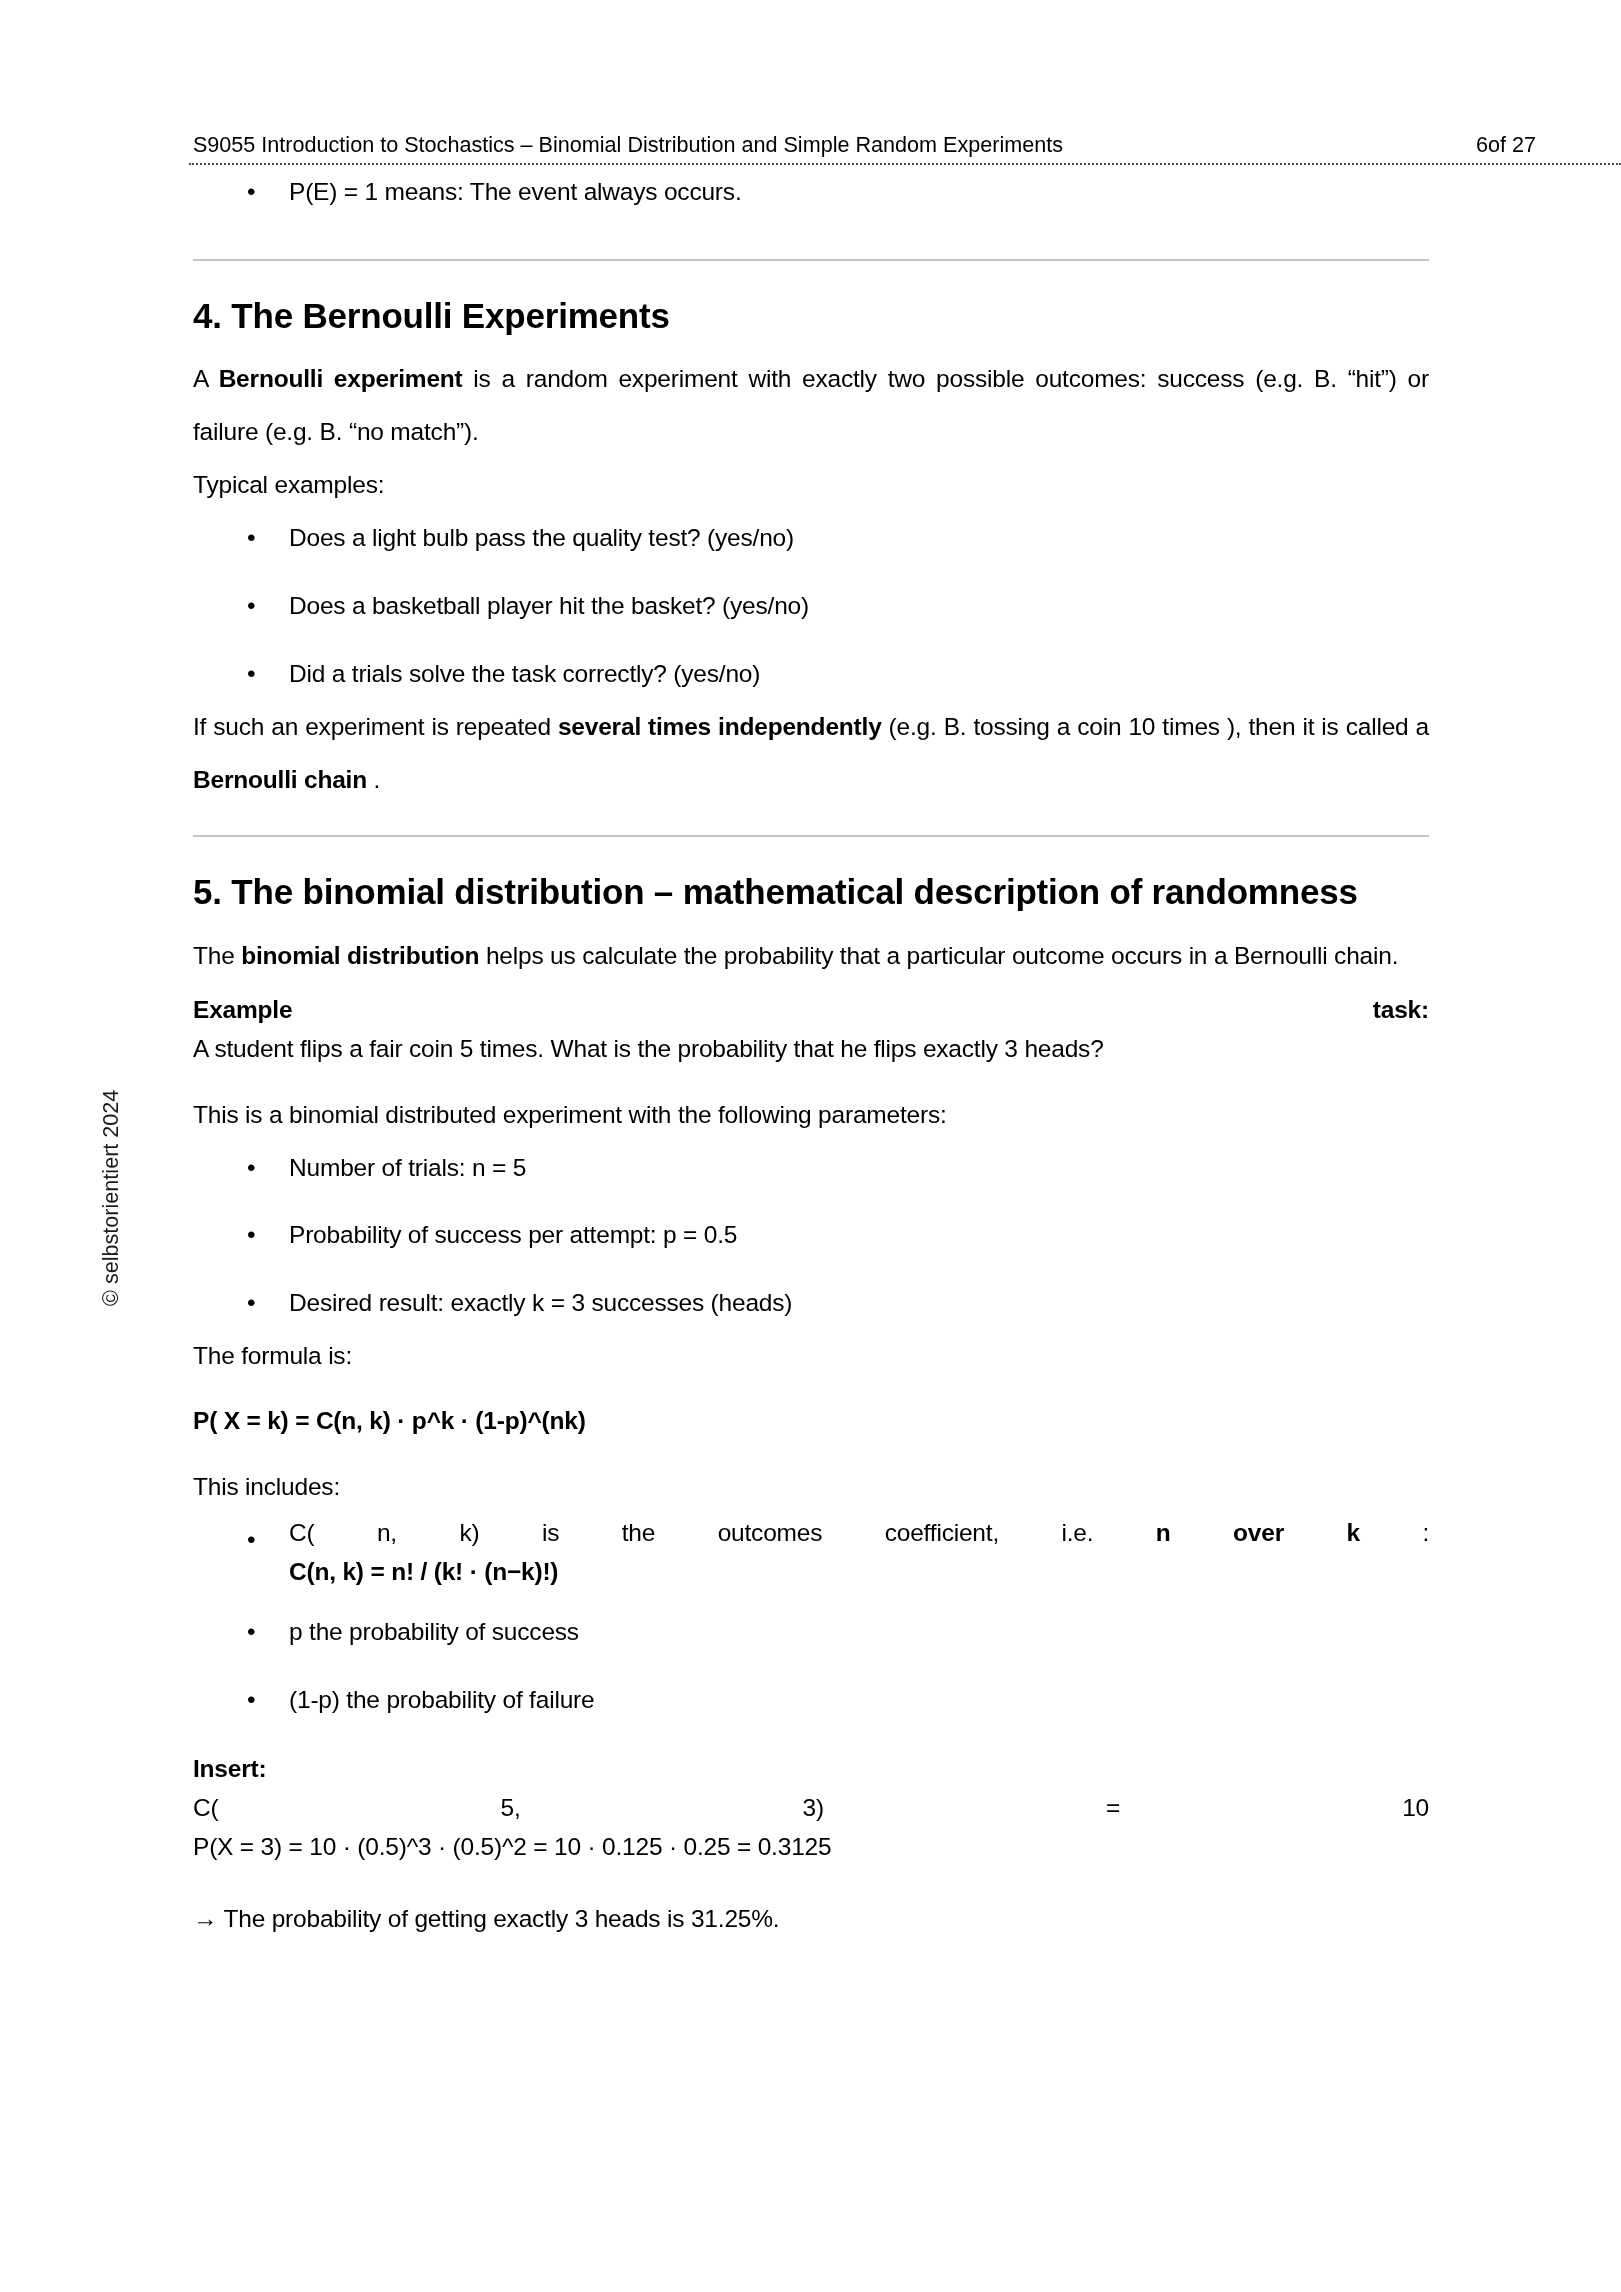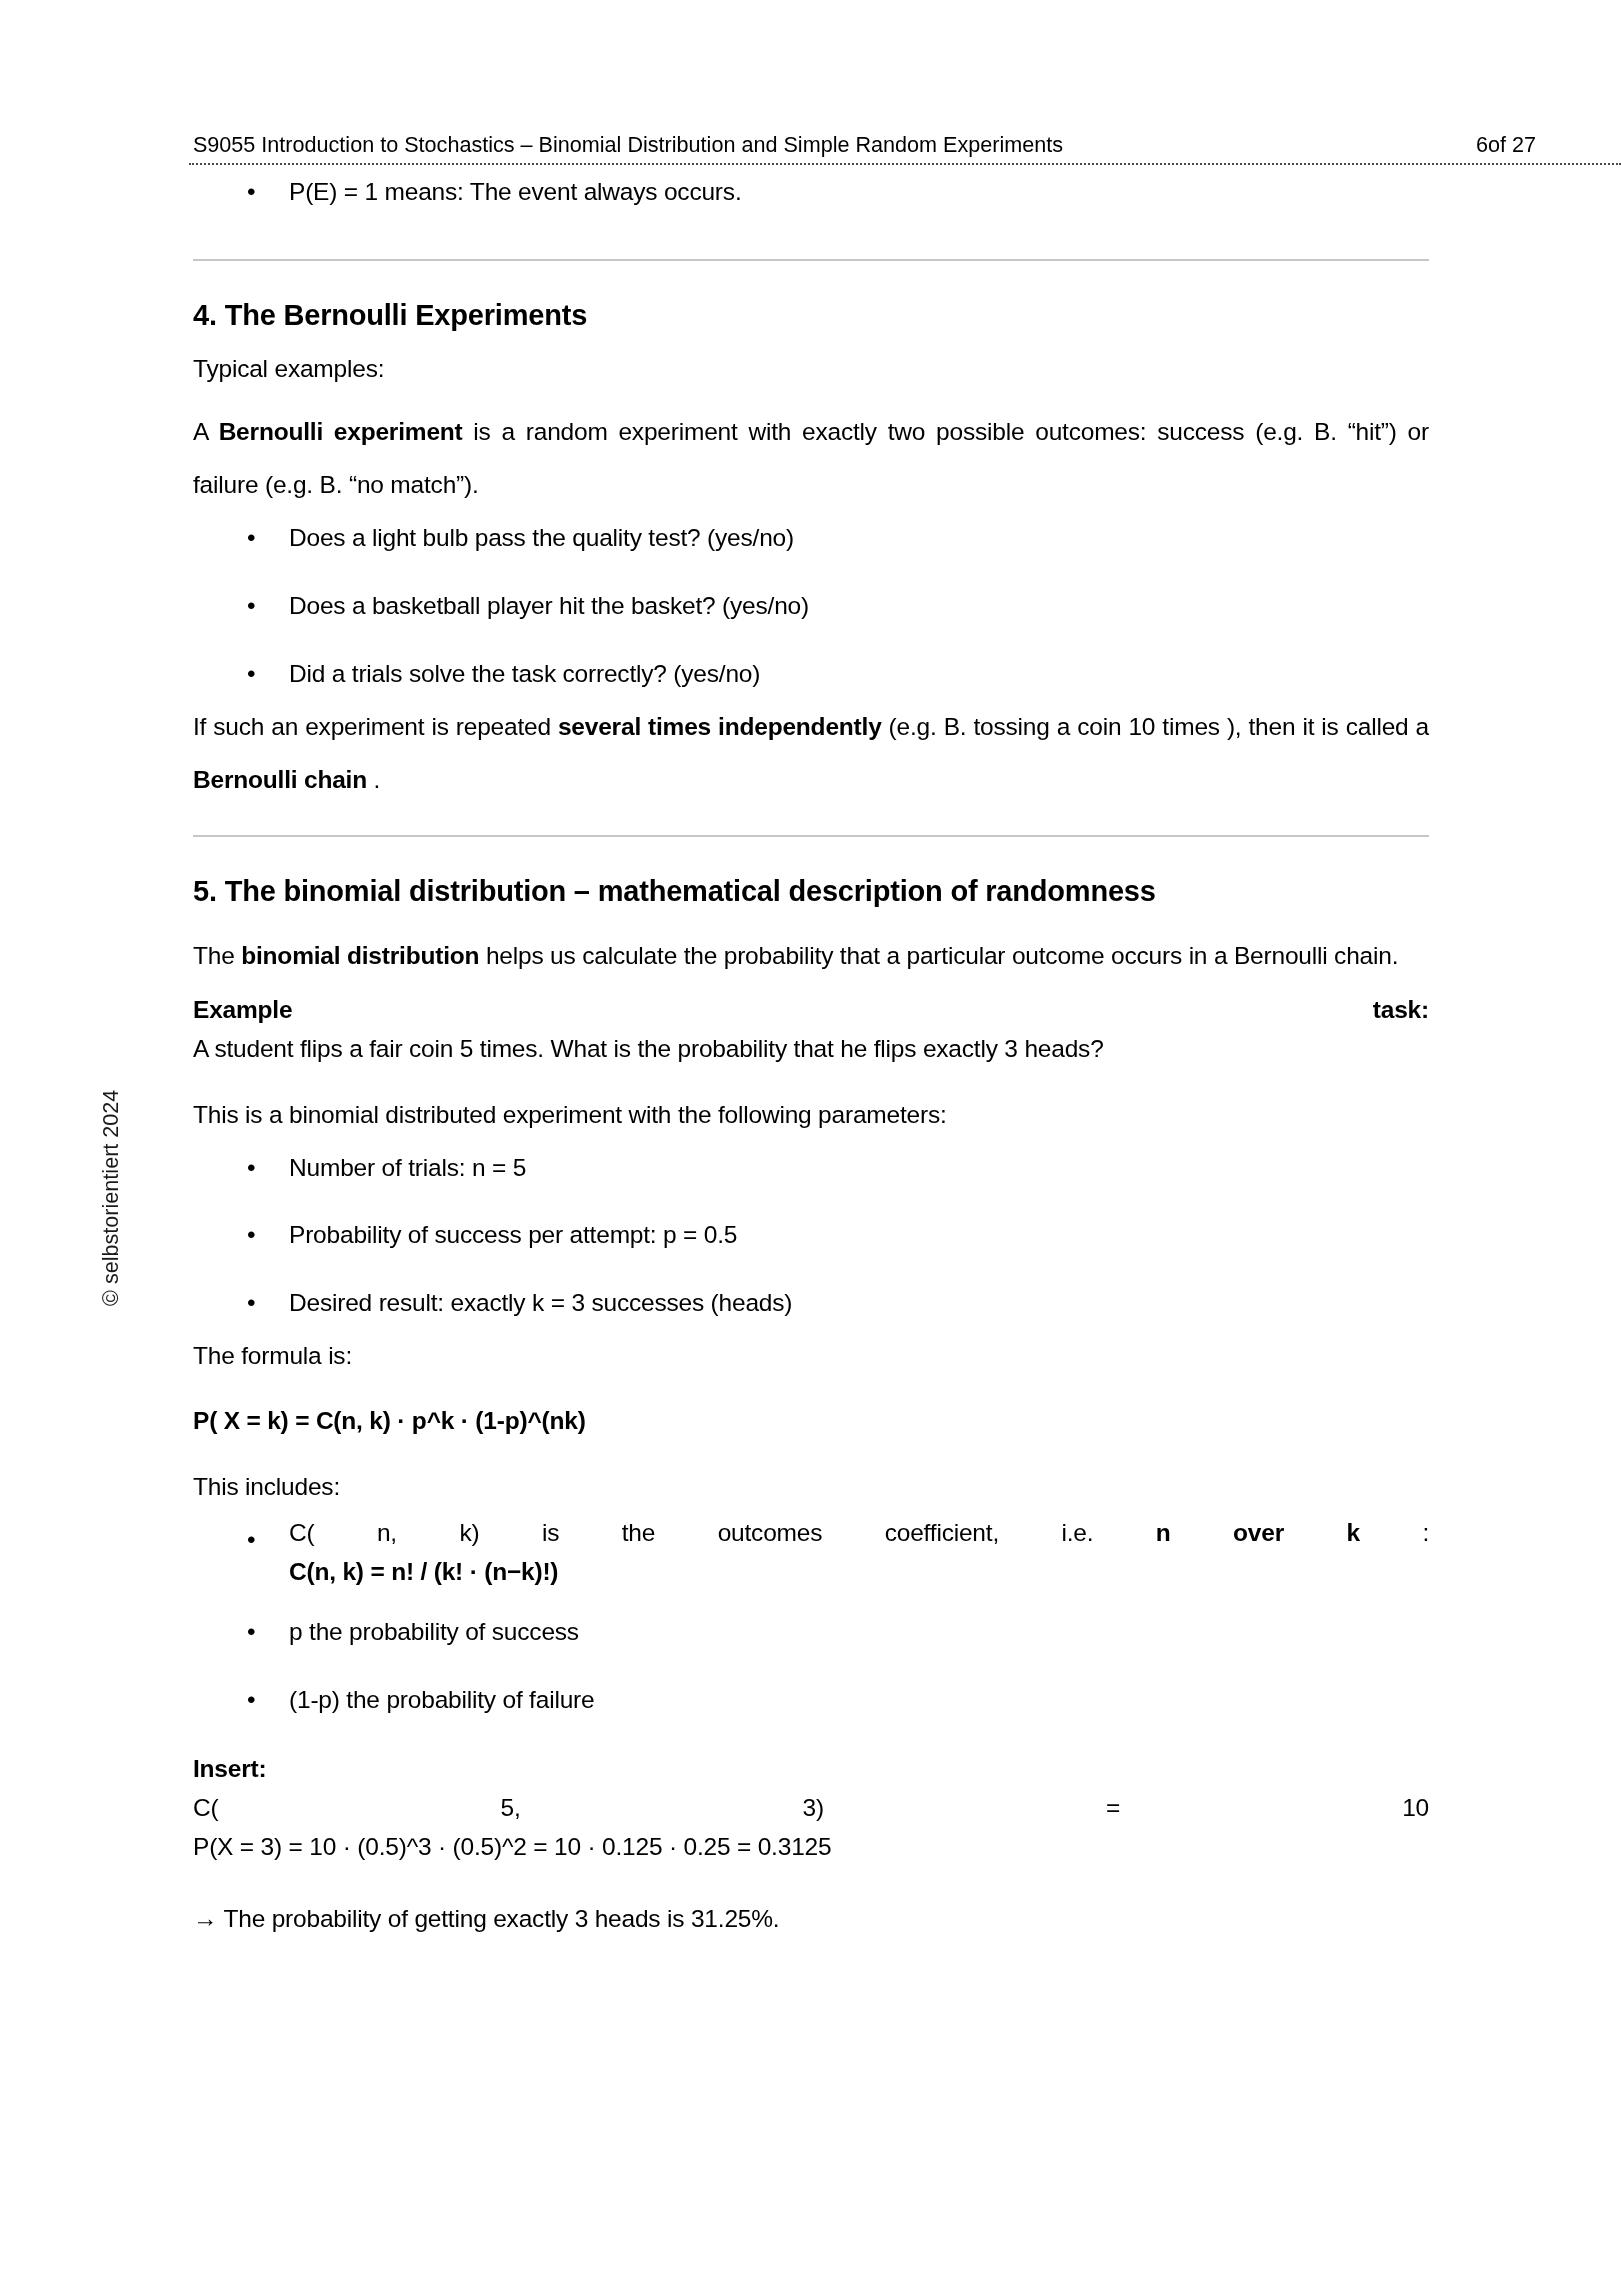--- a/index.html
+++ b/index.html
@@ -12,21 +12,21 @@
   .header-inner{display:flex;justify-content:space-between;align-items:center;padding-left:3.9px;margin-right:85px;font-size:21.6px;line-height:25.5px;}
 
   
   .watermark{position:absolute;left:98px;top:1306px;transform-origin:0 0;transform:rotate(-90deg);white-space:nowrap;font-size:21.6px;color:#1a1a1a;}
 
   
   .content{margin-left:193px;width:1236px;font-size:24.5px;letter-spacing:-0.2px;}
   .para{text-align:justify;line-height:53px;margin:0;}
   .nj{text-align:left;}
   .bold{font-weight:bold;}
-  h2{font-size:29px;font-weight:bold;line-height:53px;margin:28px 0 0 0;}
+  h2{font-size:35px;font-weight:bold;line-height:53px;margin:28px 0 0 0;}
   .rule{border:none;border-top:2px solid #c6c6c6;height:0;margin:0;}
 
   .mt8{margin-top:7.8px;}.mt10{margin-top:9.8px;}.mt12{margin-top:11.8px;}.mt13{margin-top:12.7px;}
   .mt16{margin-top:15.7px;}.mt18{margin-top:17.6px;}.mt20{margin-top:19.6px;}.mt24{margin-top:23.5px;}
   .mt26{margin-top:25.5px;}.mt30{margin-top:29px;}.mt42{margin-top:41px;}
 
   ul.blist{list-style:none;margin:0;padding:0;}
   ul.blist li{display:flex;line-height:53px;margin-bottom:14.7px;}
   ul.blist li:last-child{margin-bottom:0;}
   .mk{flex:0 0 42px;margin-left:54px;font-size:24.5px;}
@@ -57,23 +57,23 @@
       <li>
         <span class="mk">•</span>
         <div class="txt nj">P(E) = 1 means: The event always occurs.</div>
       </li>
     </ul>
 
     <hr class="rule mt42">
 
     <h2>4. The Bernoulli Experiments</h2>
 
+    <p class="para mt10"><span>A </span><b>Bernoulli experiment</b><span> is a random experiment with exactly two possible outcomes: success (e.g. B. “hit”) or failure (e.g. B. “no match”).</span></p>
+
     <p class="para nj">Typical examples:</p>
-
-    <p class="para mt10"><span>A </span><b>Bernoulli experiment</b><span> is a random experiment with exactly two possible outcomes: success (e.g. B. “hit”) or failure (e.g. B. “no match”).</span></p>
 
     <ul class="blist mt16">
       <li>
         <span class="mk">•</span>
         <div class="txt nj">Does a light bulb pass the quality test? (yes/no)</div>
       </li>
       <li>
         <span class="mk">•</span>
         <div class="txt nj">Does a basketball player hit the basket? (yes/no)</div>
       </li>

